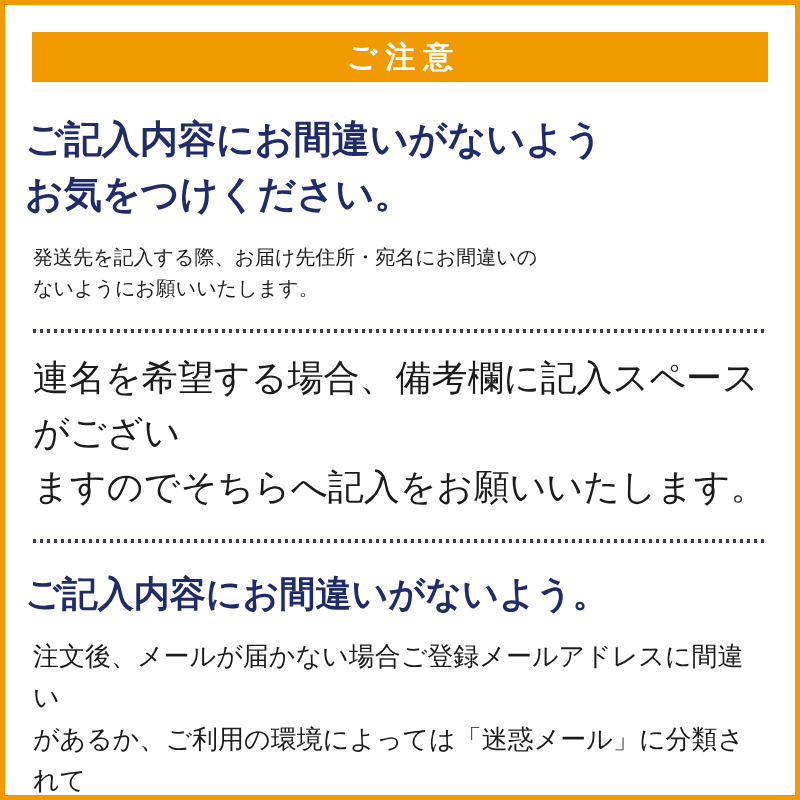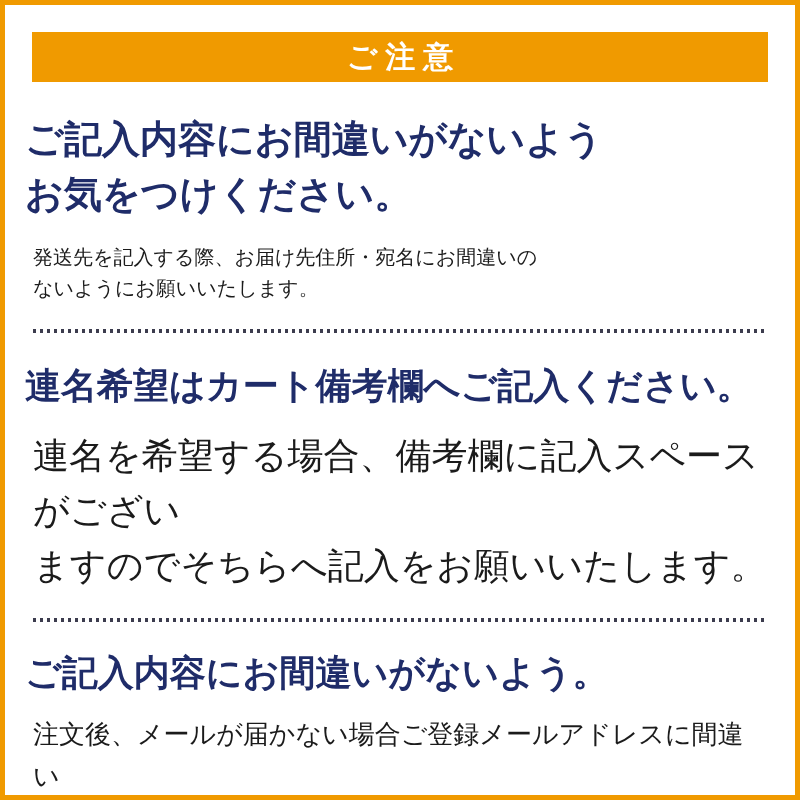--- a/index.html
+++ b/index.html
@@ -72,21 +72,20 @@
   <div>
     <div class="section-heading heading-1">ご記入内容にお間違いがないよう
 お気をつけください。</div>
     <div class="section-body body-1">発送先を記入する際、お届け先住所・宛名にお間違いの
 ないようにお願いいたします。</div>
   </div>
 
   <div class="dotted-divider divider-1"></div>
 
   <div>
-    <div class="section-heading heading-2">連名希望はカート備考欄へご記入ください。</div>
     <div class="section-body body-2">連名を希望する場合、備考欄に記入スペースがござい
 ますのでそちらへ記入をお願いいたします。</div>
   </div>
 
   <div class="dotted-divider divider-2"></div>
 
   <div>
     <div class="section-heading heading-3">ご記入内容にお間違いがないよう。</div>
     <div class="section-body body-3">注文後、メールが届かない場合ご登録メールアドレスに間違い
 があるか、ご利用の環境によっては「迷惑メール」に分類されて

